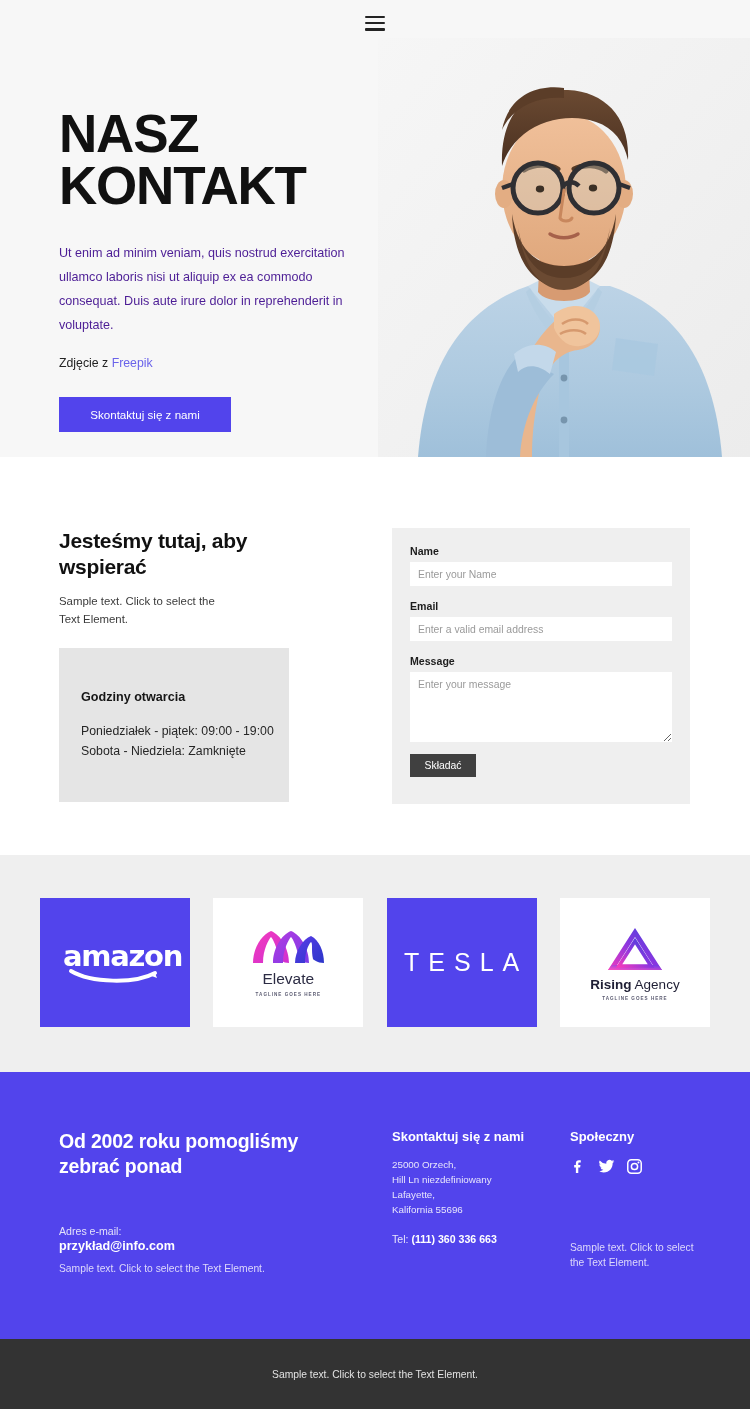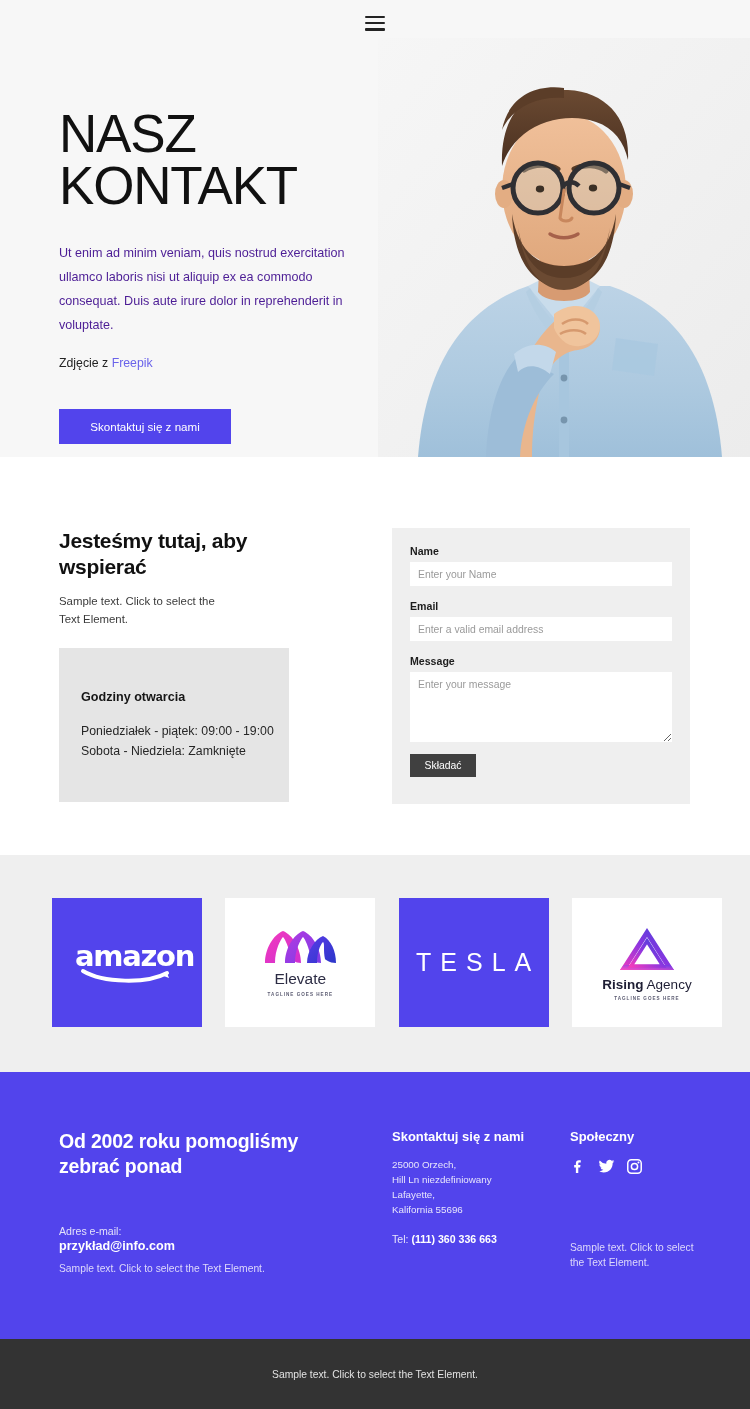--- a/index.html
+++ b/index.html
@@ -49,36 +49,36 @@
 
   .hero-copy {
     position: absolute;
     left: 59px; top: 108px;
     width: 330px;
     z-index: 4;
   }
   .hero-title {
     font-size: 53px;
     line-height: 0.99;
-    font-weight: normal;
+    font-weight: bold;
     letter-spacing: -1.2px;
     color: #111111;
     margin-bottom: 28px;
   }
   .hero-desc {
     font-size: 12.6px;
     line-height: 1.92;
     color: #4c1d95;
     width: 316px;
     margin-bottom: 18px;
   }
   .hero-credit {
     font-size: 12.3px;
     color: #232323;
-    margin-bottom: 39px;
+    margin-bottom: 27px;
   }
   .hero-credit a { color: #6a63ea; text-decoration: none; }
   .btn-primary {
     display: inline-flex;
     align-items: center;
     justify-content: center;
     width: 172px; height: 35px;
     background: #5244ec;
     color: #ffffff;
     font-size: 11.6px;
@@ -185,21 +185,21 @@
   }
 
   
   .logos {
     height: 217px;
     background: #efefef;
     position: relative;
   }
   .logo-row {
     position: absolute;
-    top: 43px; left: 52px;
+    top: 43px; left: 40px;
     width: 670px;
     display: flex;
     justify-content: space-between;
   }
   .logo-tile {
     width: 150px; height: 129px;
     display: flex;
     align-items: center;
     justify-content: center;
     flex-direction: column;

